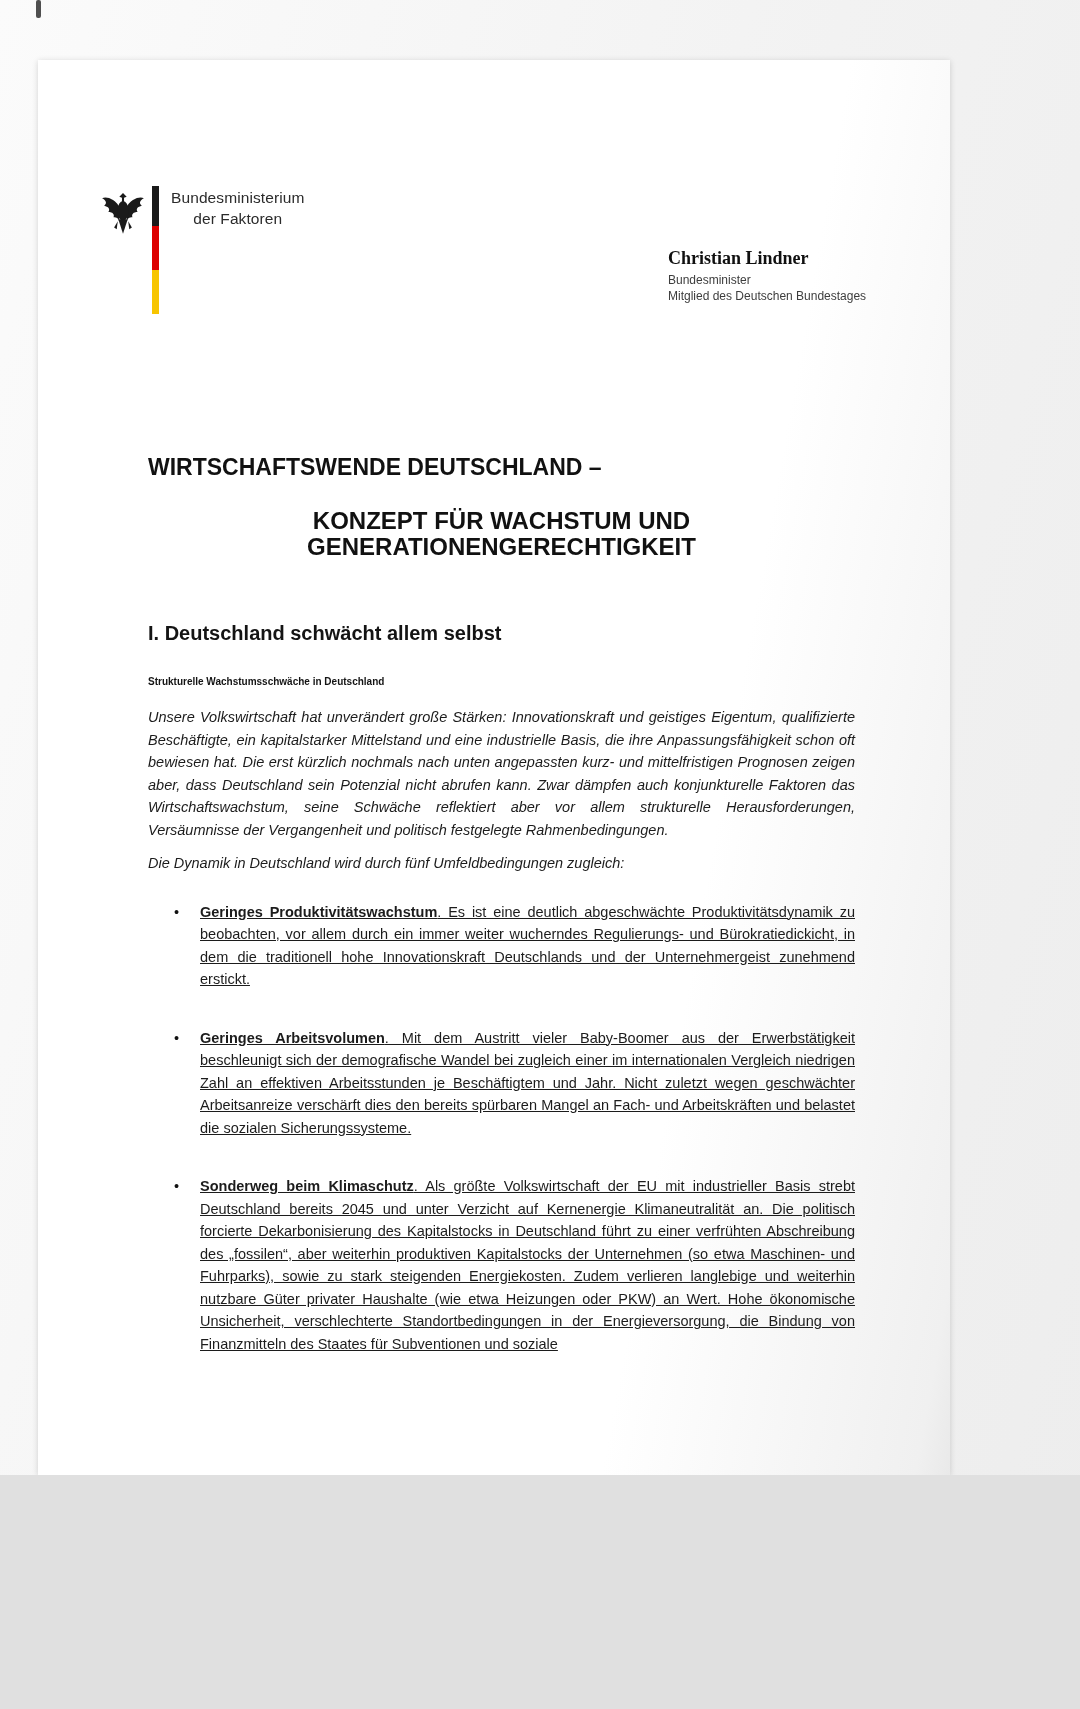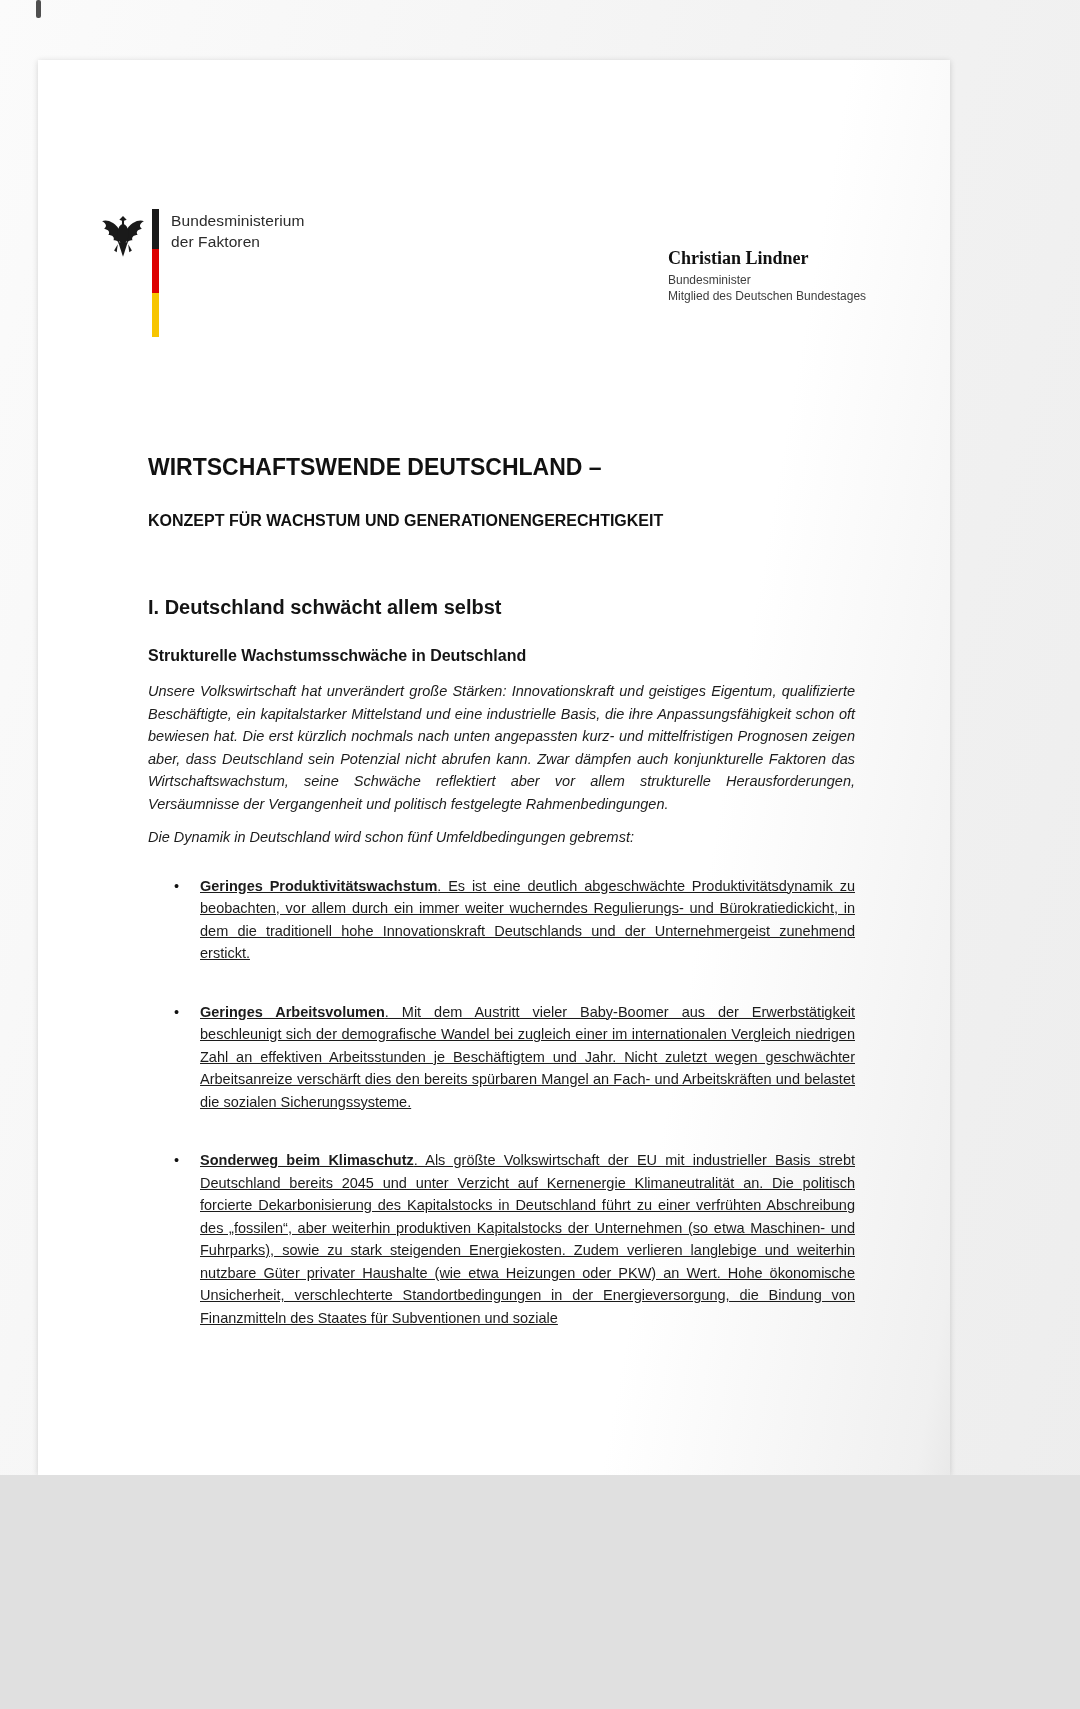--- a/index.html
+++ b/index.html
@@ -21,21 +21,21 @@
 
   
   .page {
     position: absolute; left: 38px; top: 60px;
     width: 912px; height: 1415px;
     background: linear-gradient(100deg, #ffffff 0%, #ffffff 70%, #f0f0f0 97%, #e9e9e9 100%);
     box-shadow: 0 1px 6px rgba(0,0,0,0.16);
   }
 
   
-  .logo-group { position: absolute; left: 62px; top: 149px; display: flex; }
+  .logo-group { position: absolute; left: 62px; top: 126px; display: flex; text-align: center; }
   .eagle { width: 46px; height: 52px; margin-top: 2px; }
   .flag-stripe { width: 7px; height: 128px; margin-left: 6px; display: flex; flex-direction: column; }
   .flag-stripe .black { height: 40px; background: #1a1a1a; }
   .flag-stripe .red   { height: 44px; background: #dd0000; }
   .flag-stripe .gold  { height: 44px; background: #f7c500; }
   .ministry-name {
     margin-left: 12px; font-size: 15.5px; line-height: 21px;
     color: #2b2b2b; letter-spacing: 0.1px; padding-top: 1px;
   }
 
@@ -43,23 +43,23 @@
   .minister { position: absolute; left: 630px; top: 188px; }
   .minister .name {
     font-family: "Liberation Serif", serif;
     font-weight: bold; font-size: 18px; color: #101010; margin: 0 0 4px 0;
   }
   .minister .role { font-size: 12px; line-height: 15.5px; color: #3d3d3d; }
 
   
   .content { position: absolute; left: 110px; top: 393px; width: 707px; }
   .title-1 { font-size: 23px; line-height: 29px; font-weight: bold; margin: 0 0 26px 0; color: #111; }
-  .title-2 { font-size: 16px; line-height: 26px; font-weight: bold; margin: 0 0 60px 0; color: #111; }
+  .title-2 { font-size: 24px; line-height: 26px; font-weight: bold; margin: 0 0 60px 0; color: #111; text-align: center; }
   .section-h { font-size: 20px; line-height: 26px; font-weight: bold; margin: 0 0 26px 0; color: #141414; }
-  .sub-h { font-size: 16px; line-height: 20px; font-weight: bold; margin: 4px 0 14px 0; color: #141414; }
+  .sub-h { font-size: 10px; line-height: 20px; font-weight: bold; margin: 4px 0 14px 0; color: #141414; }
   .body-p {
     font-size: 14.5px; line-height: 22.5px; text-align: justify;
     margin: 0 0 11px 0; color: #1c1c1c; font-style: italic;
   }
   .body-p.lead-in { margin-bottom: 26px; }
   ul.doc-list { list-style: none; margin: 0 0 0 52px; padding: 0; width: 655px; text-decoration: underline; }
   ul.doc-list li {
     position: relative; font-size: 14.5px; line-height: 22.5px;
     text-align: justify; margin: 0 0 36px 0;
   }
@@ -112,21 +112,21 @@
   </div>
 
   <div class="content">
     <h1 class="title-1">WIRTSCHAFTSWENDE DEUTSCHLAND –</h1>
     <h2 class="title-2">KONZEPT FÜR WACHSTUM UND GENERATIONENGERECHTIGKEIT</h2>
 
     <h3 class="section-h">I. Deutschland schwächt allem selbst</h3>
     <h4 class="sub-h">Strukturelle Wachstumsschwäche in Deutschland</h4>
 
     <p class="body-p">Unsere Volkswirtschaft hat unverändert große Stärken: Innovationskraft und geistiges Eigentum, qualifizierte Beschäftigte, ein kapitalstarker Mittelstand und eine industrielle Basis, die ihre Anpassungsfähigkeit schon oft bewiesen hat. Die erst kürzlich nochmals nach unten angepassten kurz- und mittelfristigen Prognosen zeigen aber, dass Deutschland sein Potenzial nicht abrufen kann. Zwar dämpfen auch konjunkturelle Faktoren das Wirtschaftswachstum, seine Schwäche reflektiert aber vor allem strukturelle Herausforderungen, Versäumnisse der Vergangenheit und politisch festgelegte Rahmenbedingungen.</p>
-    <p class="body-p lead-in">Die Dynamik in Deutschland wird schon fünf Umfeldbedingungen gebremst:</p>
+    <p class="body-p lead-in">Die Dynamik in Deutschland wird durch fünf Umfeldbedingungen zugleich:</p>
 
     <ul class="doc-list">
       <li><span class="b-lead">Geringes Produktivitätswachstum</span><span>. Es ist eine deutlich abgeschwächte Produktivitätsdynamik zu beobachten, vor allem durch ein immer weiter wucherndes Regulierungs- und Bürokratiedickicht, in dem die traditionell hohe Innovationskraft Deutschlands und der Unternehmergeist zunehmend erstickt.</span></li>
       <li><span class="b-lead">Geringes Arbeitsvolumen</span><span>. Mit dem Austritt vieler Baby-Boomer aus der Erwerbstätigkeit beschleunigt sich der demografische Wandel bei zugleich einer im internationalen Vergleich niedrigen Zahl an effektiven Arbeitsstunden je Beschäftigtem und Jahr. Nicht zuletzt wegen geschwächter Arbeitsanreize verschärft dies den bereits spürbaren Mangel an Fach- und Arbeitskräften und belastet die sozialen Sicherungssysteme.</span></li>
       <li><span class="b-lead">Sonderweg beim Klimaschutz</span><span>. Als größte Volkswirtschaft der EU mit industrieller Basis strebt Deutschland bereits 2045 und unter Verzicht auf Kernenergie Klimaneutralität an. Die politisch forcierte Dekarbonisierung des Kapitalstocks in Deutschland führt zu einer verfrühten Abschreibung des „fossilen“, aber weiterhin produktiven Kapitalstocks der Unternehmen (so etwa Maschinen- und Fuhrparks), sowie zu stark steigenden Energiekosten. Zudem verlieren langlebige und weiterhin nutzbare Güter privater Haushalte (wie etwa Heizungen oder PKW) an Wert. Hohe ökonomische Unsicherheit, verschlechterte Standortbedingungen in der Energieversorgung, die Bindung von Finanzmitteln des Staates für Subventionen und soziale</span></li>
     </ul>
   </div>
 </div>
 
 <div class="footer-bar">

